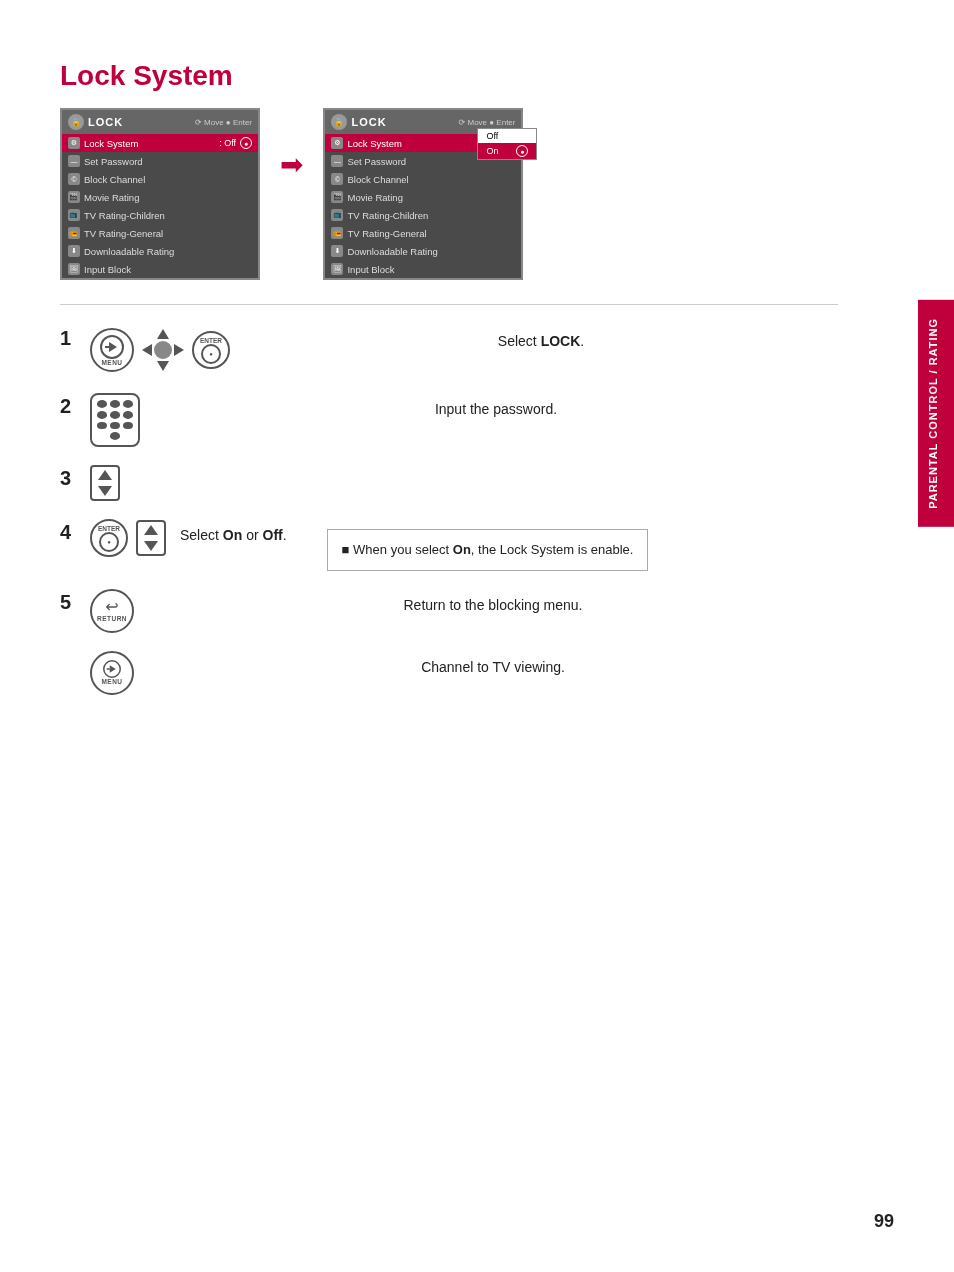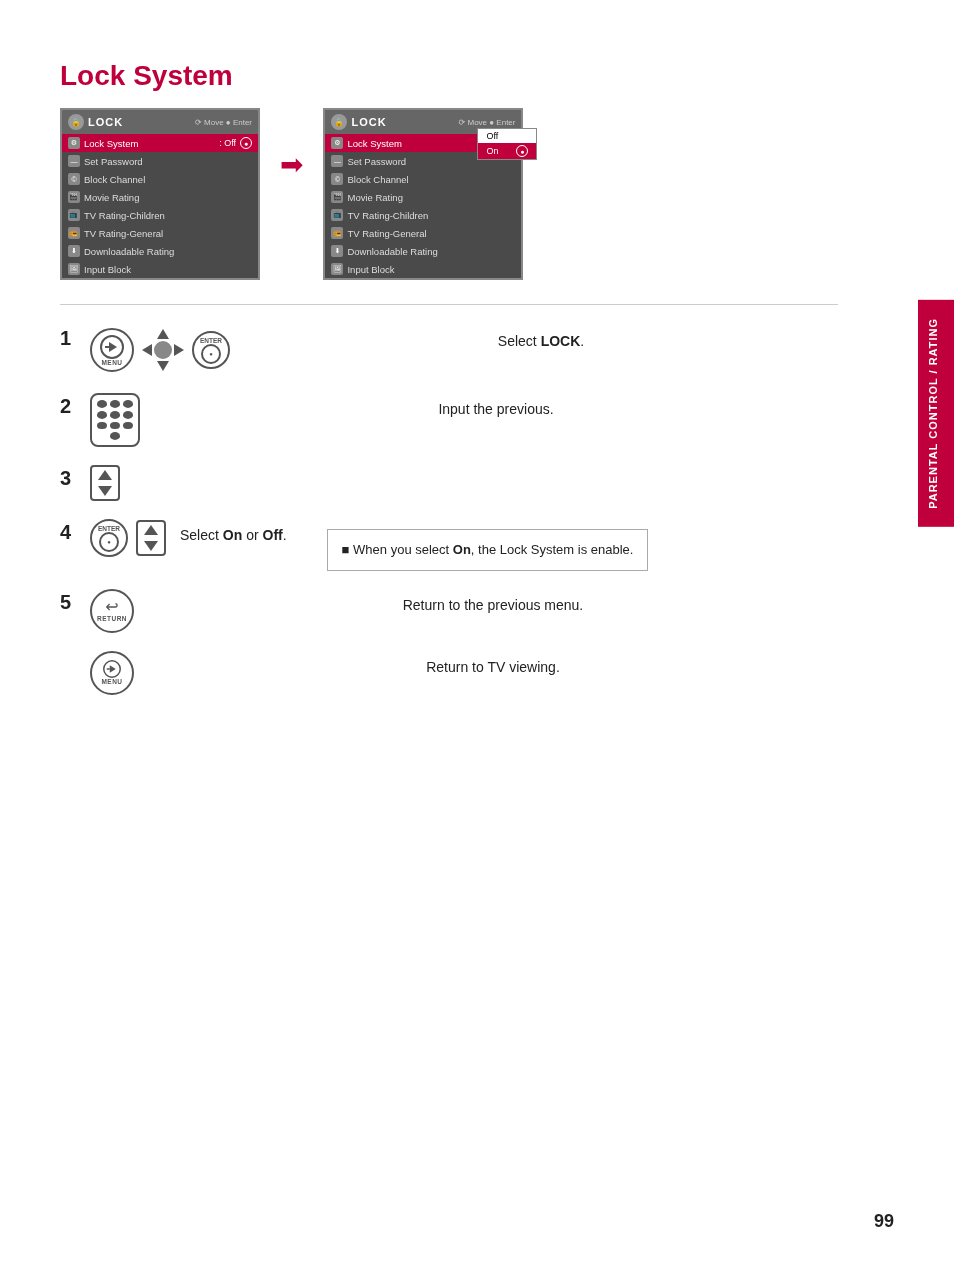--- a/index.html
+++ b/index.html
@@ -547,21 +547,21 @@
           <div style="background:#555; border-radius:50%;"></div>
           <div style="background:#555; border-radius:50%;"></div>
           <div style="background:#555; border-radius:50%;"></div>
           <div style="background:#555; border-radius:50%;"></div>
           <div style="background:#555; border-radius:50%;"></div>
           <div></div>
           <div style="background:#555; border-radius:50%;"></div>
           <div></div>
         </div>
       </div>
-      <div class="step-text">Input the previous.</div>
+      <div class="step-text">Input the password.</div>
     </div>
 
     <div class="step-row">
       <span class="step-number">3</span>
       <div class="step-icons">
 
         <div class="updown-icon">
           <div class="updown-triangle-up"></div>
           <div class="updown-triangle-down"></div>
         </div>
@@ -594,36 +594,36 @@
 
     <div class="step-row">
       <span class="step-number">5</span>
       <div class="step-icons">
 
         <div class="return-btn">
           <span class="return-arrow">↩</span>
           <span class="menu-label-text">RETURN</span>
         </div>
       </div>
-      <div class="step-text">Return to the previous menu.</div>
+      <div class="step-text">Return to the blocking menu.</div>
     </div>
 
     <div class="step-row">
       <span class="step-number"></span>
       <div class="step-icons">
         <div class="remote-menu-circle">
           <svg width="24" height="18" viewBox="0 0 24 24">
             <circle cx="12" cy="12" r="11" fill="none" stroke="#555" stroke-width="2"></circle>
             <polygon points="9,7 17,12 9,17" fill="#555"></polygon>
             <line x1="5" y1="12" x2="9" y2="12" stroke="#555" stroke-width="2"></line>
           </svg>
           <span class="menu-label-text">MENU</span>
         </div>
       </div>
-      <div class="step-text">Return to TV viewing.</div>
+      <div class="step-text">Channel to TV viewing.</div>
     </div>
 
   </div>
 
 </div>
 
 <div class="sidebar-label">PARENTAL CONTROL / RATING</div>
 
 <div class="page-number">99</div>
 

